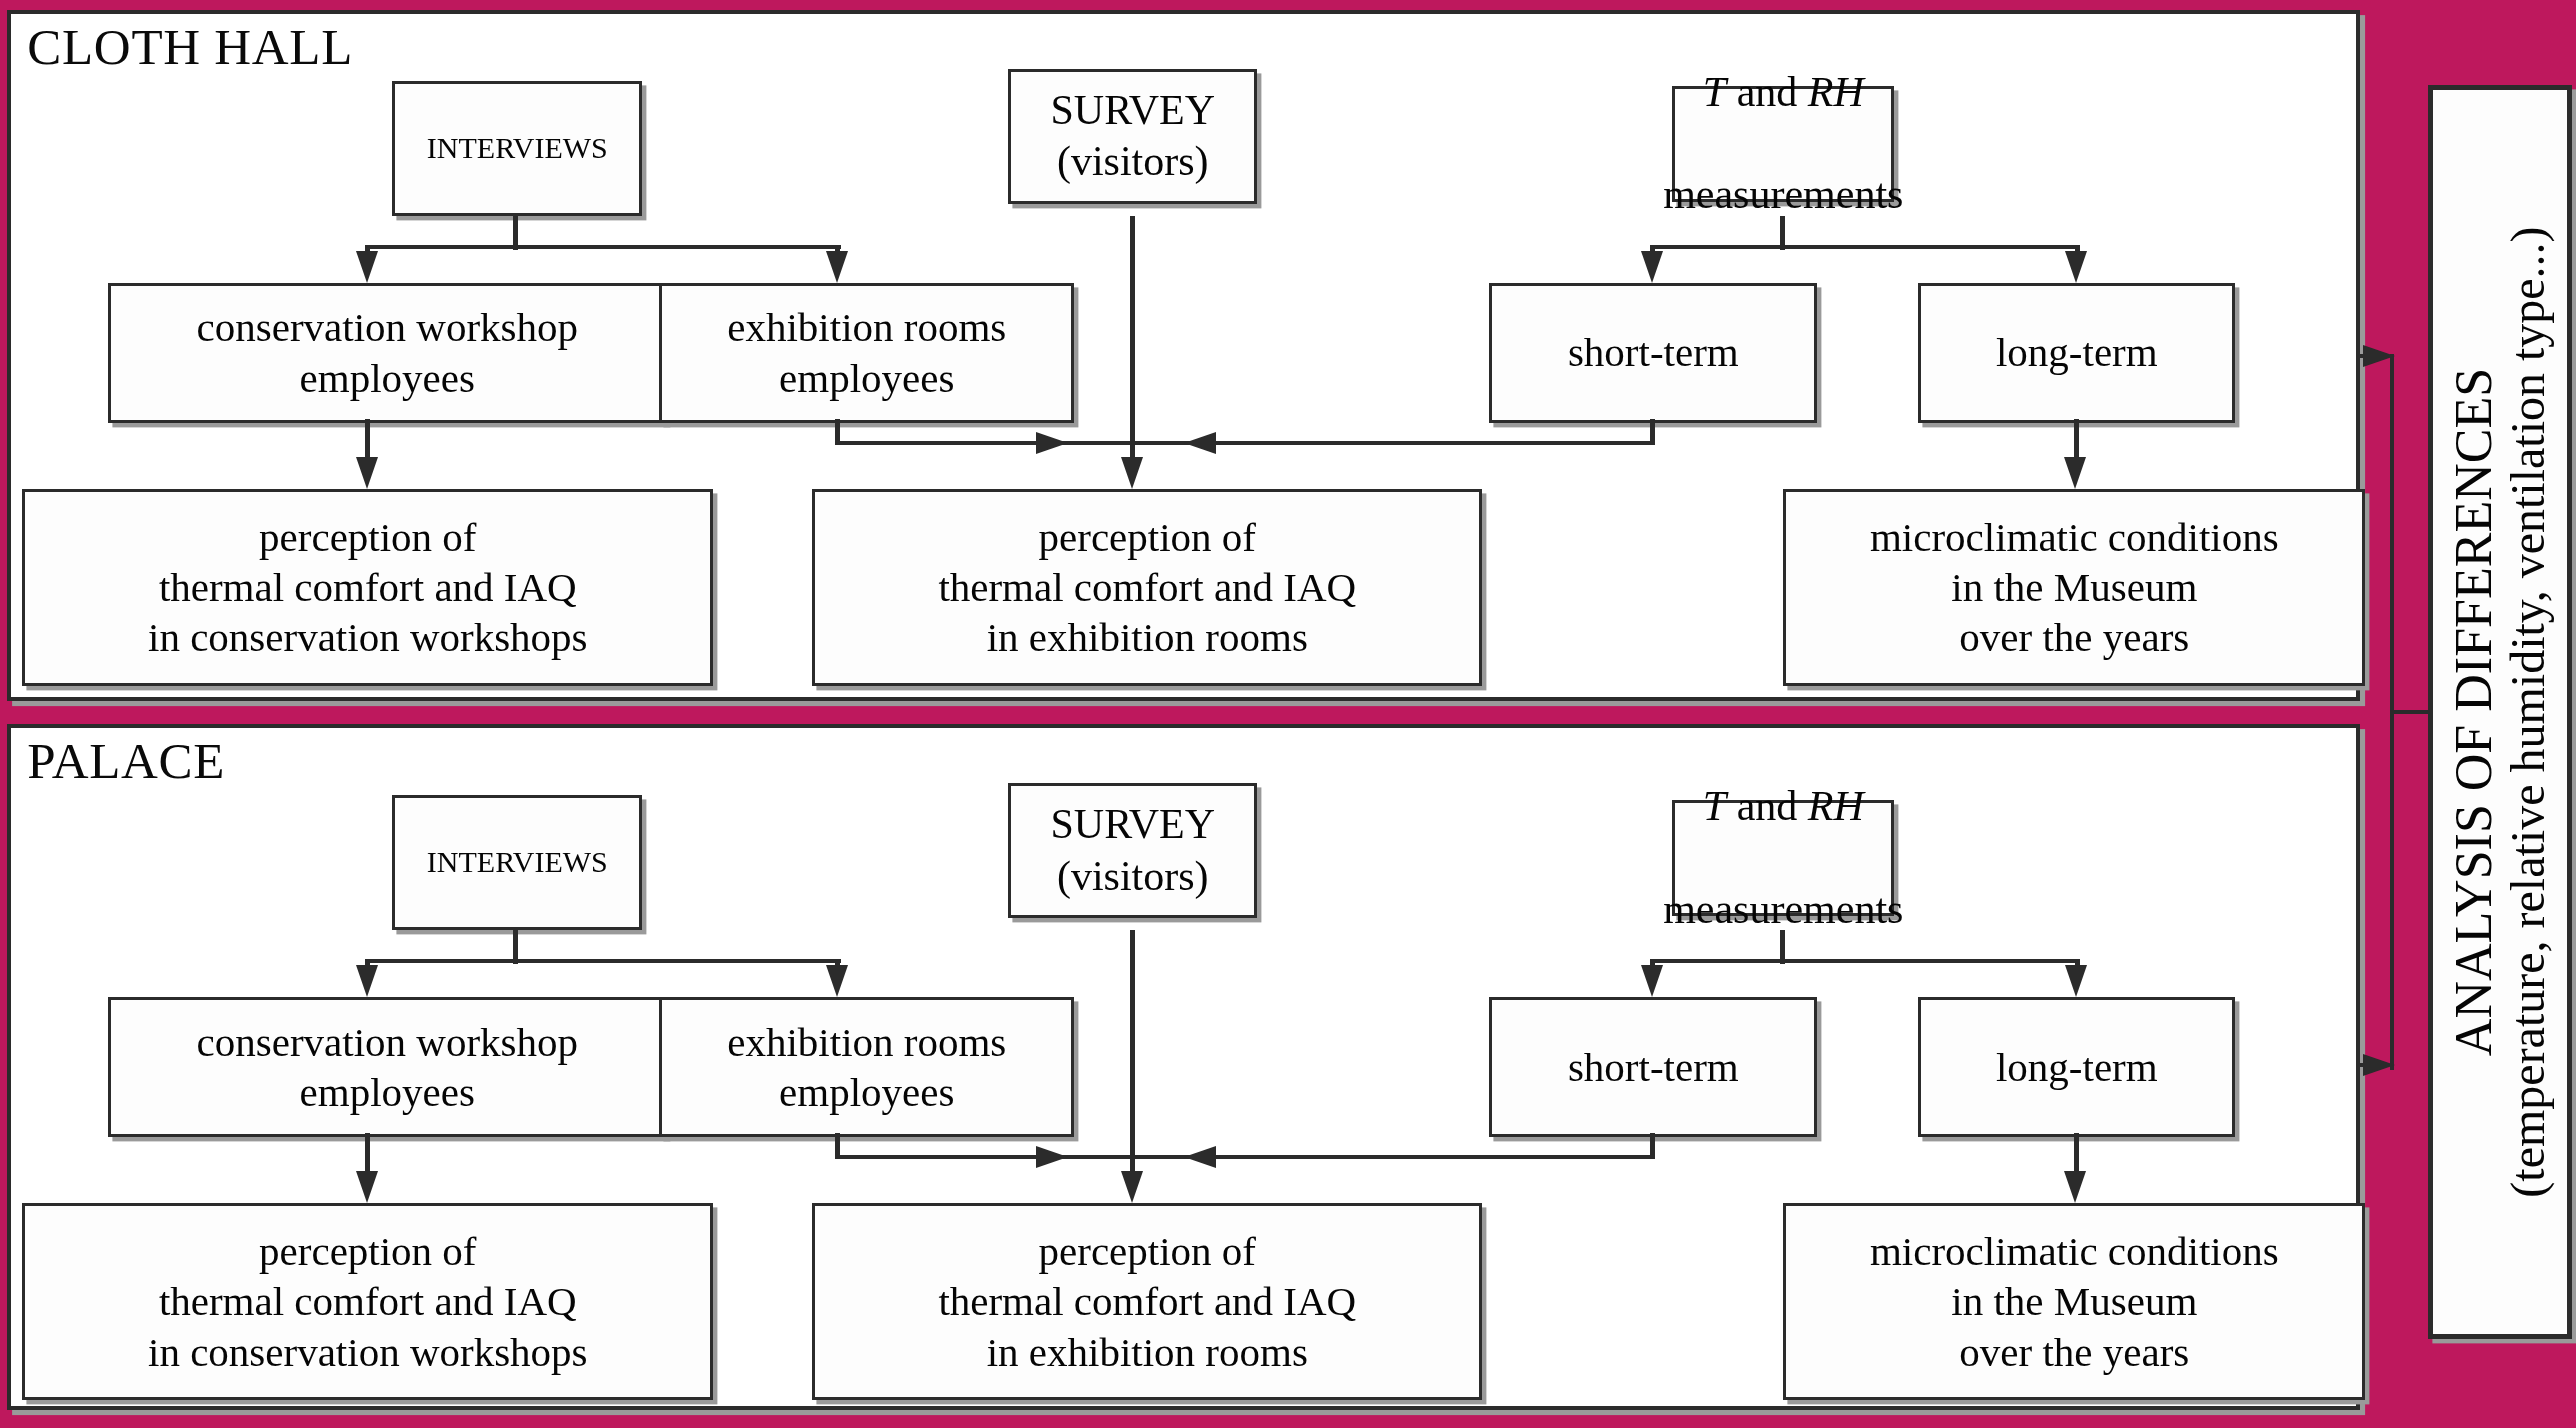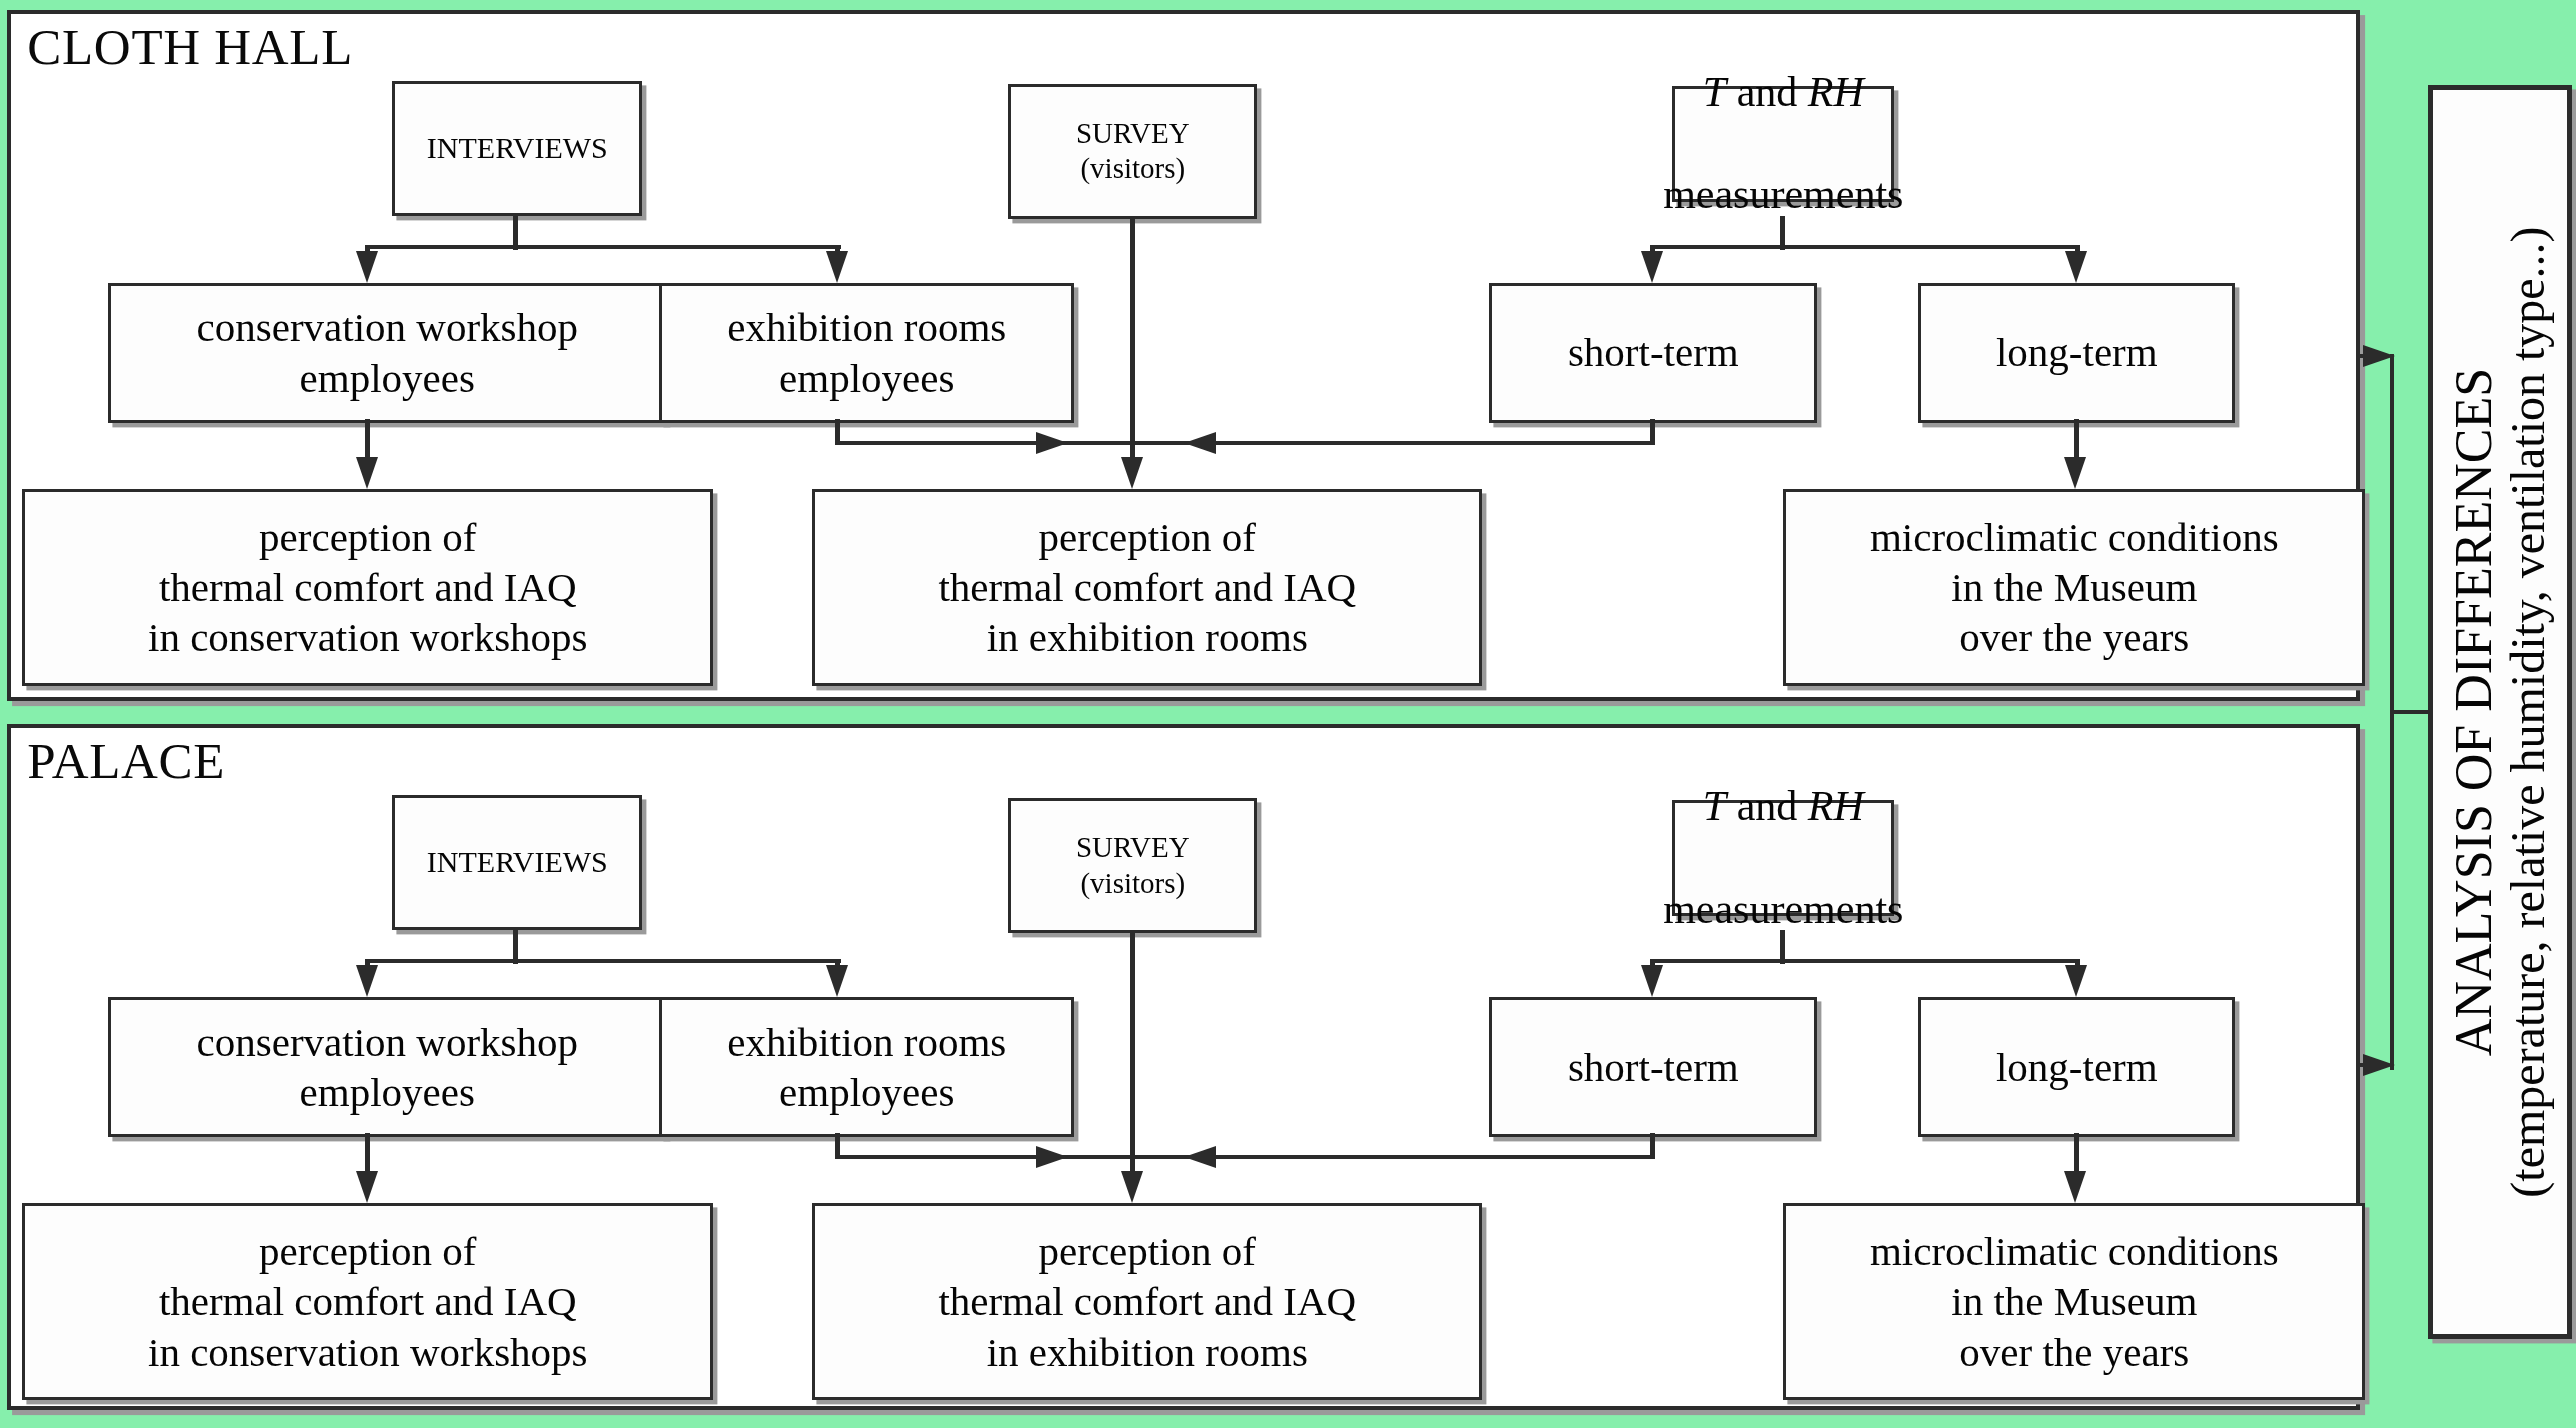--- a/index.html
+++ b/index.html
@@ -1,17 +1,17 @@
 <!DOCTYPE html>
 <html style="font-size:11.6px"><head>
 <meta charset="utf-8">
 <style>
   html,body{margin:0;padding:0;background:#ffffff;}
   #stage{
-    position:relative;width:2576px;height:1429px;background:#86efac;
+    position:relative;width:2576px;height:1429px;background:#be185d;
     font-family:"Liberation Serif","DejaVu Serif",serif;color:#000;
     overflow:hidden;
   }
   
   .panel{
     position:absolute;left:7.3px;width:2353px;
     border:4.4px solid #2b2b2b;background:#ffffff;
     box-shadow:5.1px 5.1px 0 #9a9a9a;box-sizing:border-box;
   }
   #panel-top{top:9.5px;height:691px;}
@@ -23,21 +23,21 @@
   
   .bx{
     position:absolute;box-sizing:border-box;
     background:#fdfdfd;border:3.6px solid #2b2b2b;
     box-shadow:4.4px 4.4px 0 #9a9a9a;
     display:flex;align-items:center;justify-content:center;
     text-align:center;font-size:41px;line-height:1.22;
     white-space:pre-line;color:#050505;
   }
   .b-iv {left:381px; top:67px; width:250px;height:135px;font-size:30px;}
-  .b-sv {left:997px;top:70px; width:249px;height:135px;font-size:29px;}
+  .b-sv {left:997px;top:55px; width:249px;height:135px;font-size:42px;}
   .b-trh{left:1661px;top:72px; width:222px;height:116px;font-size:42px;}
   .b-cw {left:80px; top:269px;width:558px;height:140px;margin-left:17px;}
   .b-ex {left:648px; top:269px;width:415px;height:140px;}
   .b-st {left:1478px;top:269px;width:328px;height:140px;}
   .b-lt {left:1907px;top:269px;width:317px;height:140px;}
   .b-pw {left:11px;  top:475px;width:691px;height:197px;}
   .b-pe {left:801px;top:475px;width:670px;height:197px;}
   .b-mc {left:1772px;top:475px;width:582px;height:197px;}
   .b-trh i{font-style:italic;}
   .trh-line{white-space:nowrap;}

